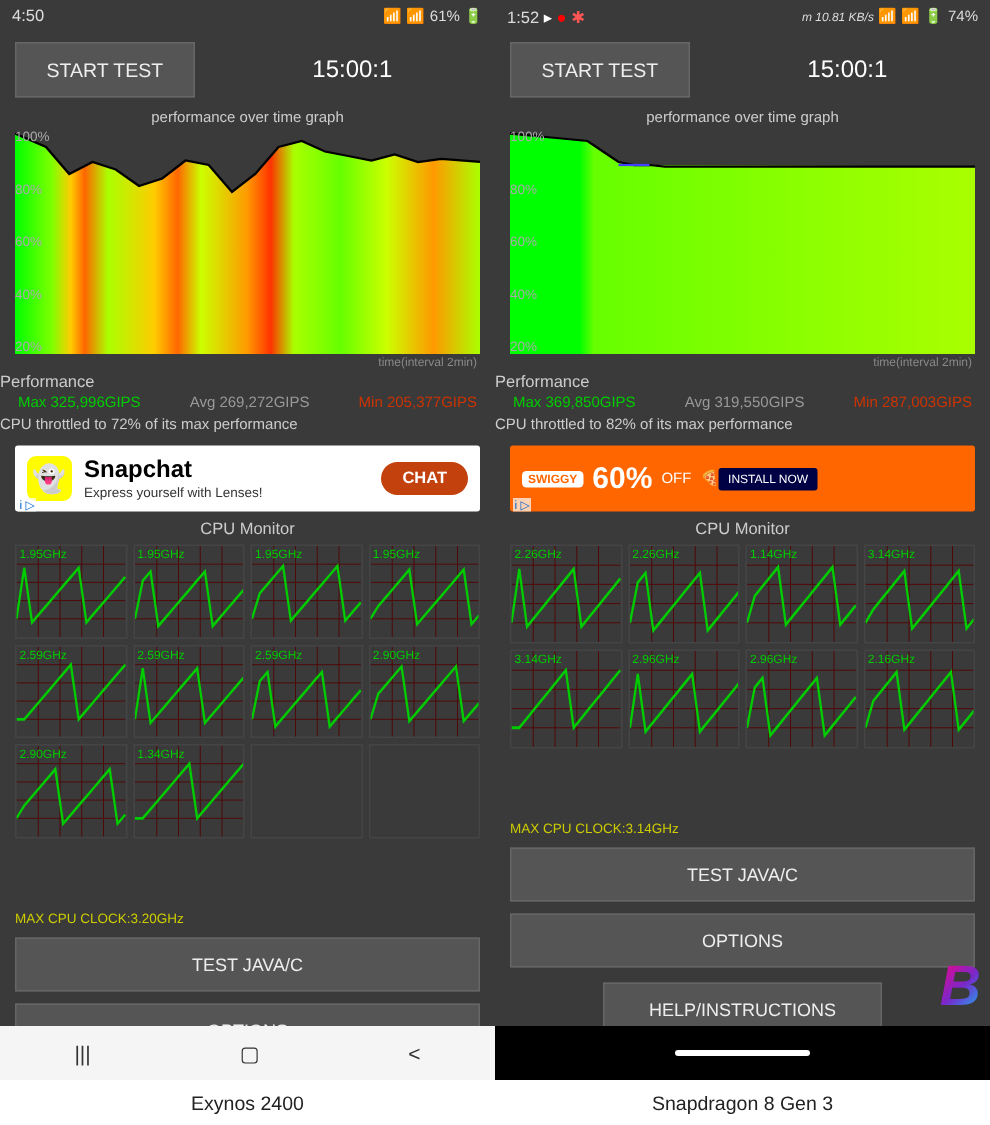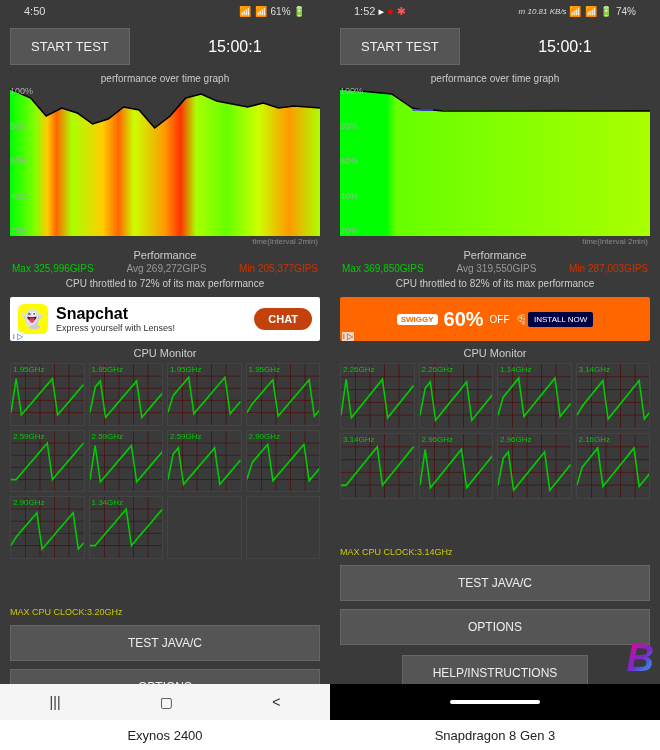--- a/index.html
+++ b/index.html
@@ -1,46 +1,46 @@
 <!DOCTYPE html>
 <html><head>
 <meta charset="utf-8">
 <style>
   * { margin: 0; padding: 0; box-sizing: border-box; }
   body { background: #fff; font-family: Arial, sans-serif; width: 660px; height: 750px; }
   .compare { display: flex; }
   .phone { width: 330px; background: #3a3a3a; color: #ddd; font-size: 10px; position: relative; height: 720px; overflow: hidden; }
-  .statusbar { display: flex; justify-content: space-between; align-items: center; padding: 4px 24px; height: 22px; }
+  .statusbar { display: flex; justify-content: space-between; align-items: center; padding: 4px 8px; height: 22px; }
   .statusbar .left { font-size: 11px; }
   .statusbar .right { font-size: 10px; display: flex; align-items: center; gap: 3px; }
   .sb-icon { display: inline-block; }
   .topbar { display: flex; align-items: center; padding: 6px 10px; gap: 20px; }
   .btn { background: #555; border: 1px solid #666; color: #eee; padding: 8px 14px; font-size: 12px; text-align: center; cursor: pointer; }
   .btn-start { flex: 0 0 auto; padding: 10px 20px; font-size: 13px; }
   .timer { color: #fff; font-size: 16px; flex: 1; text-align: center; }
   .graph-title { text-align: center; font-size: 10px; color: #ccc; padding: 2px 0; }
   .perf-graph { position: relative; height: 150px; margin: 0 10px; background: #3a3a3a; }
   .perf-graph svg { width: 100%; height: 100%; display: block; }
   .y-labels { position: absolute; left: 0; top: 0; bottom: 0; display: flex; flex-direction: column; justify-content: space-between; font-size: 9px; color: #aaa; }
   .interval { text-align: right; font-size: 8px; color: #888; padding: 1px 12px; }
-  .perf-section { text-align: center; padding: 2px 0; }
+  .perf-section { text-align: left; padding: 2px 0; }
   .perf-section .hdr { color: #ccc; font-size: 11px; }
   .perf-row { display: flex; justify-content: space-between; padding: 2px 12px; font-size: 10px; }
   .perf-row .max { color: #00cc00; }
   .perf-row .avg { color: #999; }
   .perf-row .min { color: #cc3300; }
   .throttle { color: #ccc; font-size: 10px; padding: 2px 0; }
   .ad { margin: 4px 10px; height: 44px; border-radius: 2px; display: flex; align-items: center; padding: 4px 8px; position: relative; }
   .ad-snapchat { background: #fff; color: #000; }
   .ad-snapchat .ghost { width: 30px; height: 30px; background: #fffc00; border-radius: 6px; display: flex; align-items: center; justify-content: center; margin-right: 8px; font-size: 18px; }
   .ad-snapchat .txt { flex: 1; }
   .ad-snapchat .t1 { font-weight: bold; font-size: 16px; }
   .ad-snapchat .t2 { font-size: 9px; color: #333; }
   .ad-chat { background: #c2410c; color: #fff; border-radius: 14px; padding: 5px 14px; font-size: 11px; font-weight: bold; }
-  .ad-swiggy { background: #ff6600; color: #fff; font-size: 10px; justify-content: center; }
+  .ad-swiggy { background: #ff6600; color: #fff; font-size: 10px; justify-content: flex-start; }
   .ad-swiggy .swgtxt { display:flex; align-items:center; gap:6px; }
   .ad-swiggy .off { font-size: 20px; font-weight: bold; }
   .ad-swiggy .install { background: #004; color: #fff; padding: 3px 6px; font-size: 8px; border-radius: 2px; }
   .ad-info { position: absolute; bottom: 0; left: 2px; font-size: 8px; color: #0066cc; background: rgba(255,255,255,0.7); padding: 0 1px; }
   .cpu-title { text-align: center; font-size: 11px; color: #ccc; padding: 2px 0; }
   .cpu-grid { display: grid; gap: 4px; padding: 2px 10px; }
   .cpu-grid.g4 { grid-template-columns: repeat(4, 1fr); grid-template-rows: repeat(3, 1fr); height: 200px; }
   .cpu-grid.g4b { grid-template-columns: repeat(4, 1fr); grid-template-rows: repeat(2, 1fr); height: 140px; }
   .core { background: #3a3a3a; border: 1px solid #444; position: relative; }
   .core svg { width: 100%; height: 100%; display: block; }

